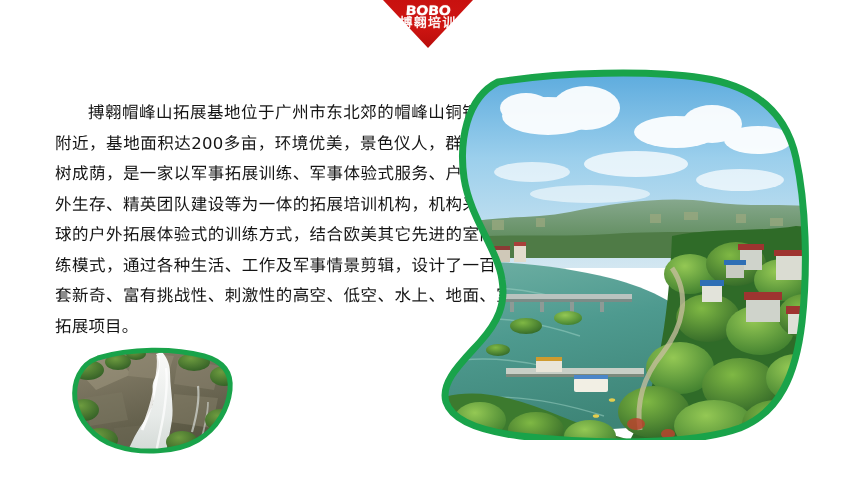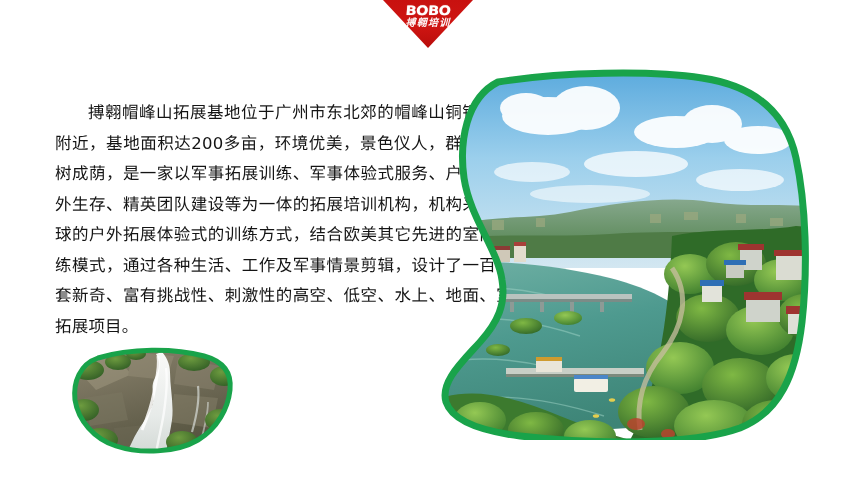--- a/index.html
+++ b/index.html
@@ -53,26 +53,25 @@
     transform: scaleX(1.12) skewX(-4deg);
     text-shadow: 0 0 1px rgba(255,255,255,.6);
   }
   #logo .logo-sub {
     position: absolute;
     left: 0;
     top: 18px;
     width: 90px;
     text-align: center;
     color: #ffffff;
-    font-size: 10px;
+    font-size: 13px;
     line-height: 9px;
     letter-spacing: 1.2px;
     font-weight: bold;
     opacity: .95;
-    font-style: italic;
   }
 
   
   #body-text {
     position: absolute;
     left: 55px;
     top: 98px;
     width: 492px;
     font-family: "DejaVu Sans", "Liberation Sans", sans-serif;
     font-size: 16.5px;

